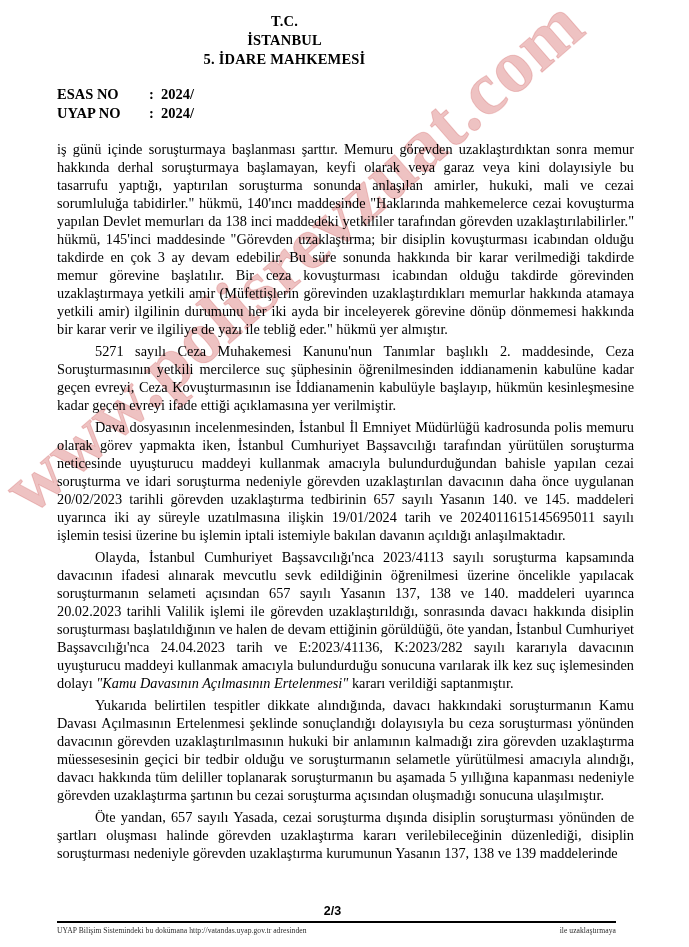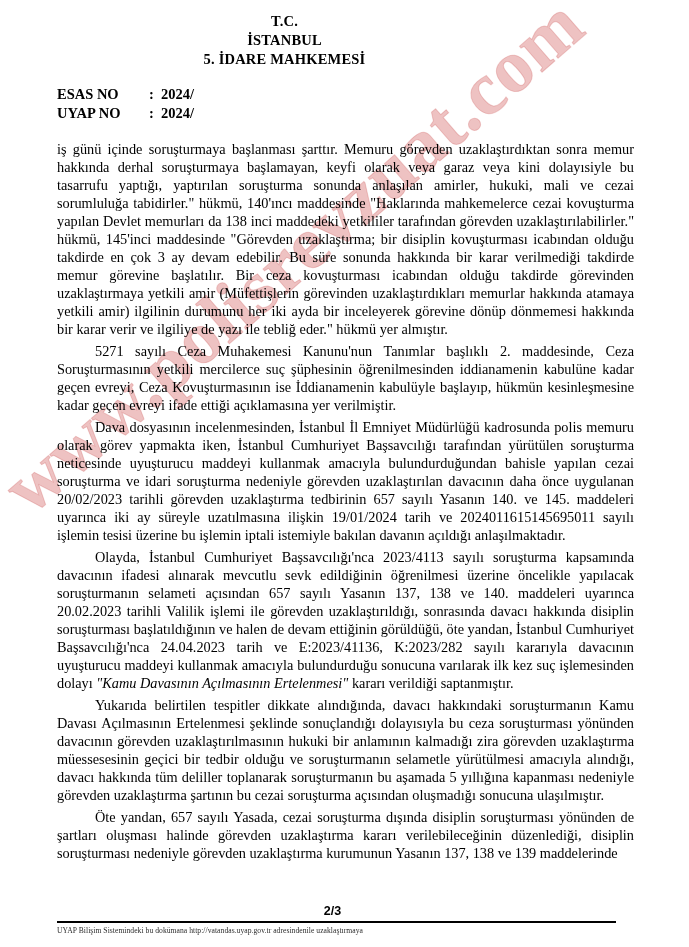--- a/index.html
+++ b/index.html
@@ -134,20 +134,21 @@
     margin-left: -8px;
     margin-bottom: 3px;
   }
   .footer-rule {
     height: 2px;
     background: #000000;
     margin: 0 57px 0 57px;
   }
   .footer-note {
     display: flex;
+    justify-content: space-between;
     margin: 3px 57px 0 57px;
     font-family: "Liberation Serif", "DejaVu Serif", serif;
     font-size: 7.6px;
     color: #2b2b2b;
     letter-spacing: 0.05px;
   }
 </style>
 </head>
 <body>
 

